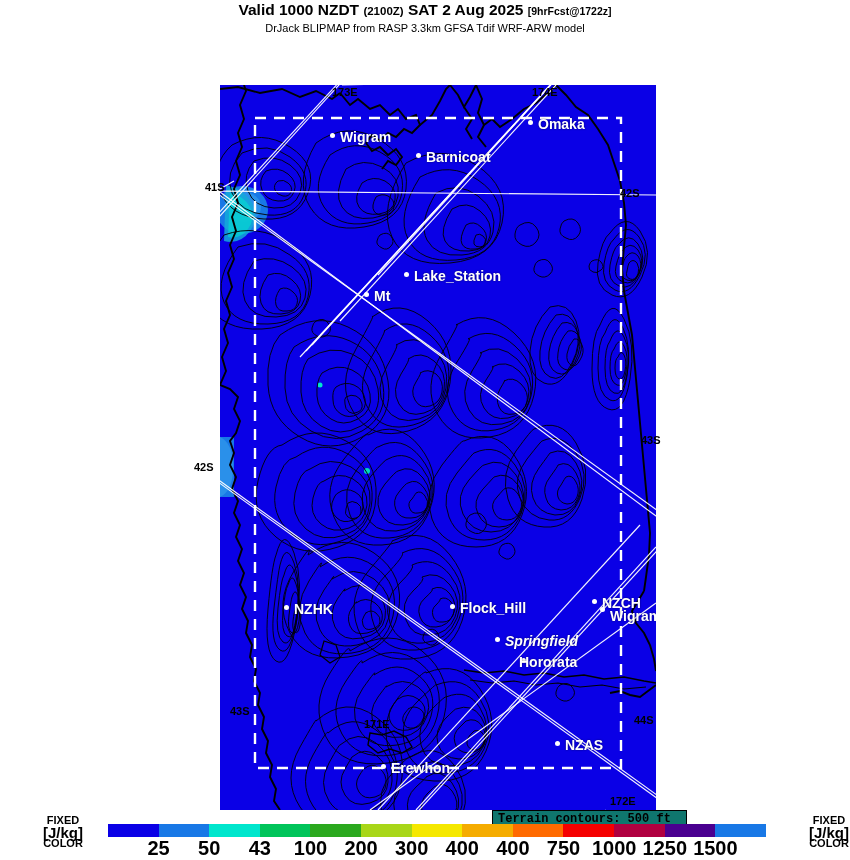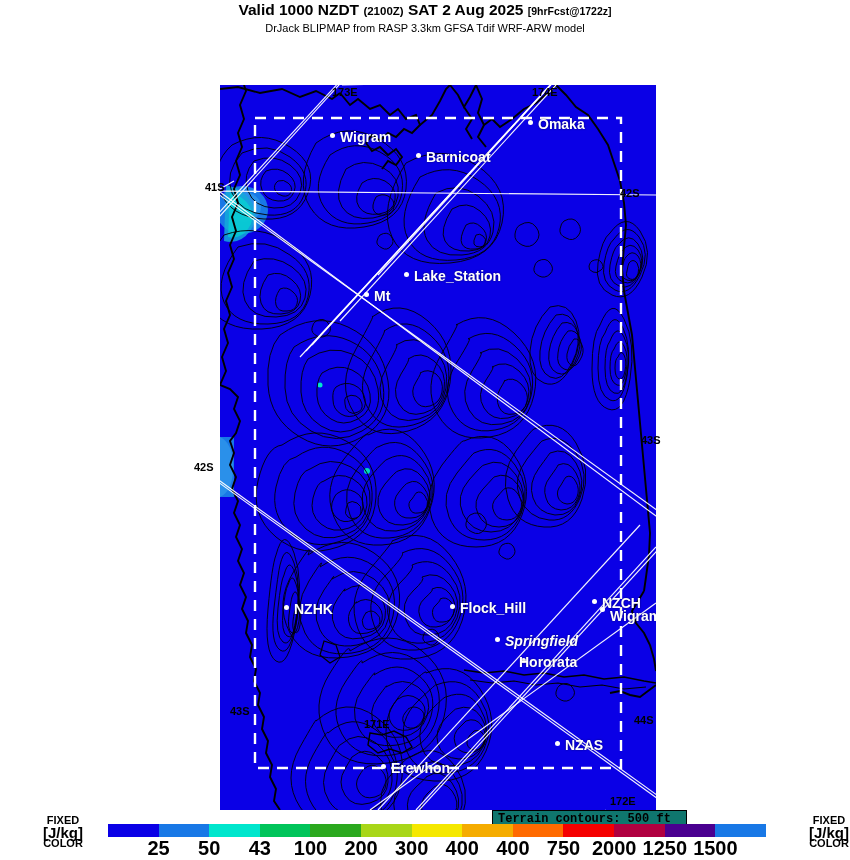--- a/index.html
+++ b/index.html
@@ -375,21 +375,21 @@
   <div id="cbar-ticks">
       <span style="left: 50.6154px;">25</span>
       <span style="left: 101.231px;">50</span>
       <span style="left: 151.846px;">43</span>
       <span style="left: 202.462px;">100</span>
       <span style="left: 253.077px;">200</span>
       <span style="left: 303.692px;">300</span>
       <span style="left: 354.308px;">400</span>
       <span style="left: 404.923px;">400</span>
       <span style="left: 455.538px;">750</span>
-      <span style="left: 506.154px;">2000</span>
+      <span style="left: 506.154px;">1000</span>
       <span style="left: 556.769px;">1250</span>
       <span style="left: 607.385px;">1500</span>
     </div>
 
   <div class="units" id="units-right">
     <div>FIXED</div>
     <div class="big">[J/kg]</div>
     <div>COLOR</div>
   </div>
 </div>

